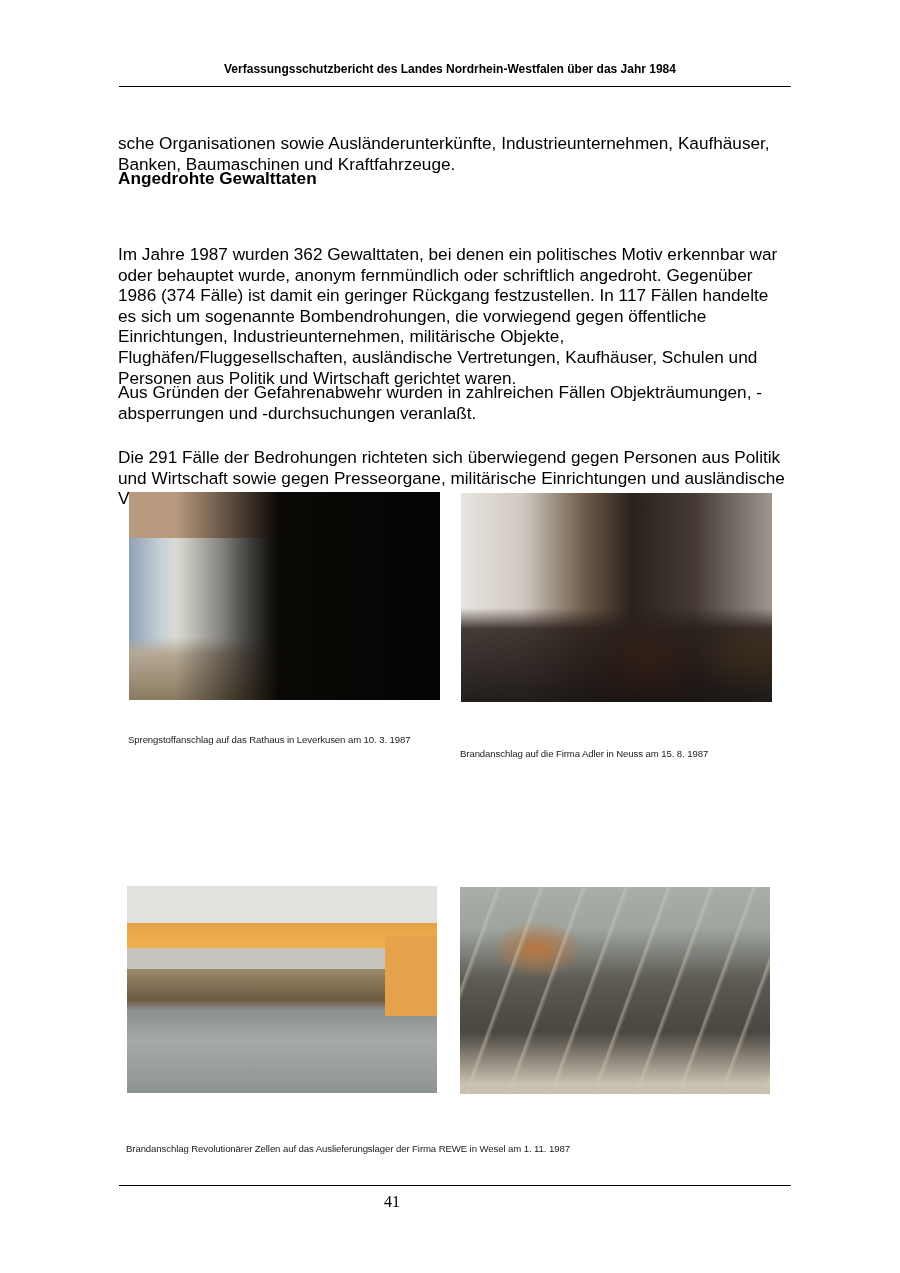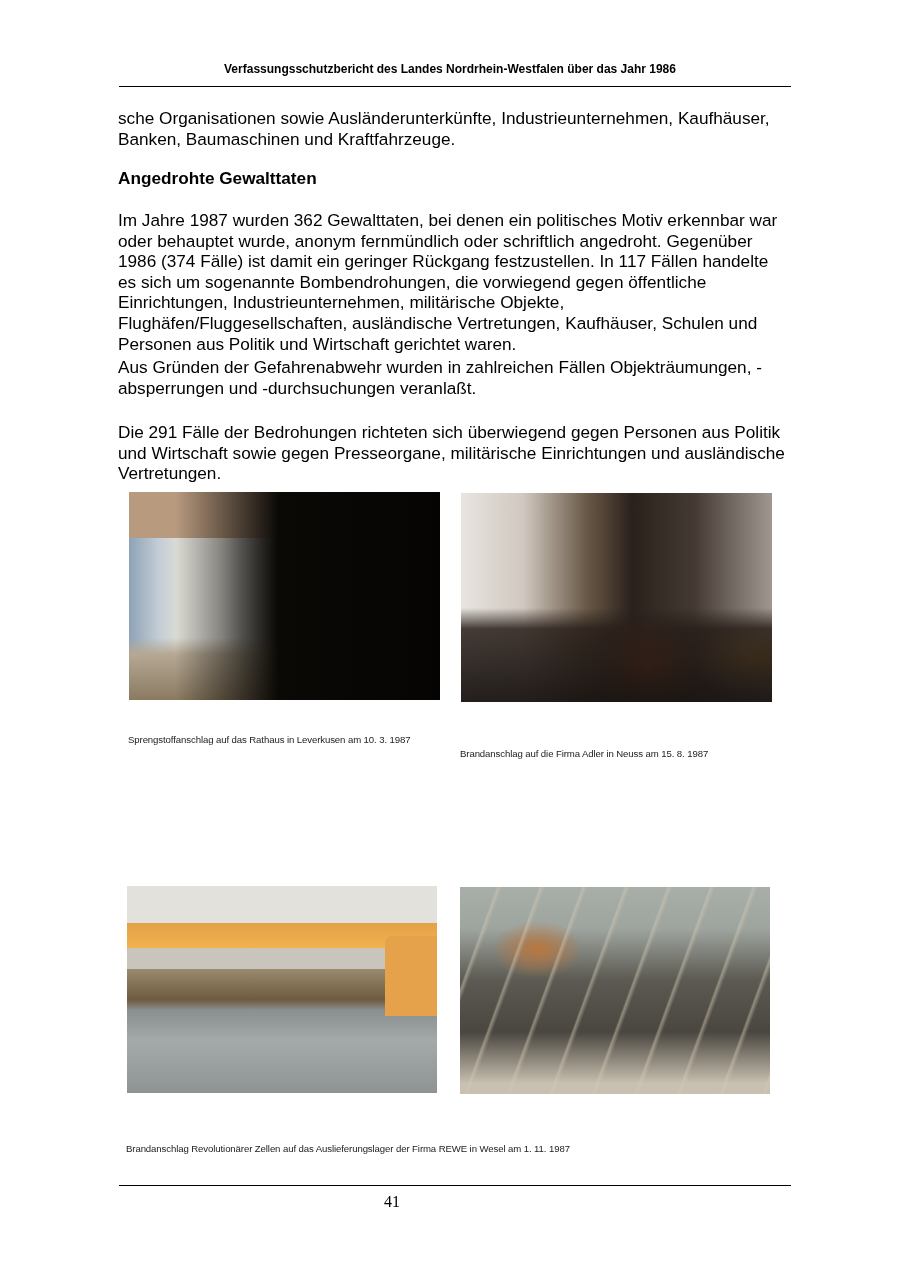--- a/index.html
+++ b/index.html
@@ -1,21 +1,21 @@
 <!DOCTYPE html>
 <html><head>
 <meta charset="utf-8">
 <style>
   html, body { margin:0; padding:0; background:#ffffff; }
   body { width:900px; height:1273px; position:relative; overflow:hidden;
          font-family:"Liberation Sans", sans-serif; color:#000; }
   .header-title { position:absolute; left:0; width:900px; top:62px; text-align:center;
          font-size:12px; font-weight:bold; }
   .rule { position:absolute; left:119px; width:672px; height:1px; background:#000; }
-  .body-text { position:absolute; left:118px; width:672px; font-size:17.2px; line-height:20.6px; }
+  .body-text { position:absolute; left:118px; width:672px; font-size:17.2px; line-height:20.6px;margin-top:25px; }
   .body-text p { margin:0; }
   .heading { position:absolute; left:118px; font-size:17.2px; font-weight:bold; }
   .photo { position:absolute; overflow:hidden; }
   .caption { position:absolute; font-size:9.6px; color:#222; white-space:nowrap; letter-spacing:-0.1px; }
   .page-number { position:absolute; left:0; width:784px; top:1193px; text-align:center;
          font-family:"Liberation Serif", serif; font-size:16px; }
   .p1 { background:
       linear-gradient(90deg, transparent 0, transparent 15%, #0b0906 48%, #050403 100%),
       linear-gradient(180deg, #b89a7f 0, #b89a7f 22%, transparent 22%),
       linear-gradient(180deg, transparent 70%, #b5a894 78%, #8a7a60 100%),
@@ -35,30 +35,30 @@
       border-top-left-radius:6px; }
   .p4 { background:
       repeating-linear-gradient(110deg, transparent 0, transparent 34px, rgba(210,200,180,.5) 36px, transparent 40px),
       radial-gradient(ellipse at 25% 30%, #b9763e 0, transparent 14%),
       linear-gradient(180deg, #a8afa9 0, #9ea59f 20%, #5c5a52 45%, #4a4640 70%, #c8c0b0 95%);
   }
 </style>
 </head>
 <body>
 
-<div class="header-title">Verfassungsschutzbericht des Landes Nordrhein-Westfalen über das Jahr 1986</div>
+<div class="header-title">Verfassungsschutzbericht des Landes Nordrhein-Westfalen über das Jahr 1984</div>
 <div class="rule" style="top:86px;"></div>
 
 <div class="body-text" style="top:108px;">
   <p>sche Organisationen sowie Ausländerunterkünfte, Industrieunternehmen, Kaufhäuser, Banken, Baumaschinen und Kraftfahrzeuge.</p>
 </div>
 
 <div class="heading" style="top:168px;">Angedrohte Gewalttaten</div>
 
-<div class="body-text" style="top:210px;">
+<div class="body-text" style="top:219px;">
   <p>Im Jahre 1987 wurden 362 Gewalttaten, bei denen ein politisches Motiv erkennbar war oder behauptet wurde, anonym fernmündlich oder schriftlich angedroht. Gegenüber 1986 (374 Fälle) ist damit ein geringer Rückgang festzustellen. In 117 Fällen handelte es sich um sogenannte Bombendrohungen, die vorwiegend gegen öffentliche Einrichtungen, Industrieunternehmen, militärische Objekte, Flughäfen/Fluggesellschaften, ausländische Vertretungen, Kaufhäuser, Schulen und Personen aus Politik und Wirtschaft gerichtet waren.</p>
 </div>
 
 <div class="body-text" style="top:357px;">
   <p>Aus Gründen der Gefahrenabwehr wurden in zahlreichen Fällen Objekträumungen, -absperrungen und -durchsuchungen veranlaßt.</p>
 </div>
 
 <div class="body-text" style="top:422px;">
   <p>Die 291 Fälle der Bedrohungen richteten sich überwiegend gegen Personen aus Politik und Wirtschaft sowie gegen Presseorgane, militärische Einrichtungen und ausländische Vertretungen.</p>
 </div>

